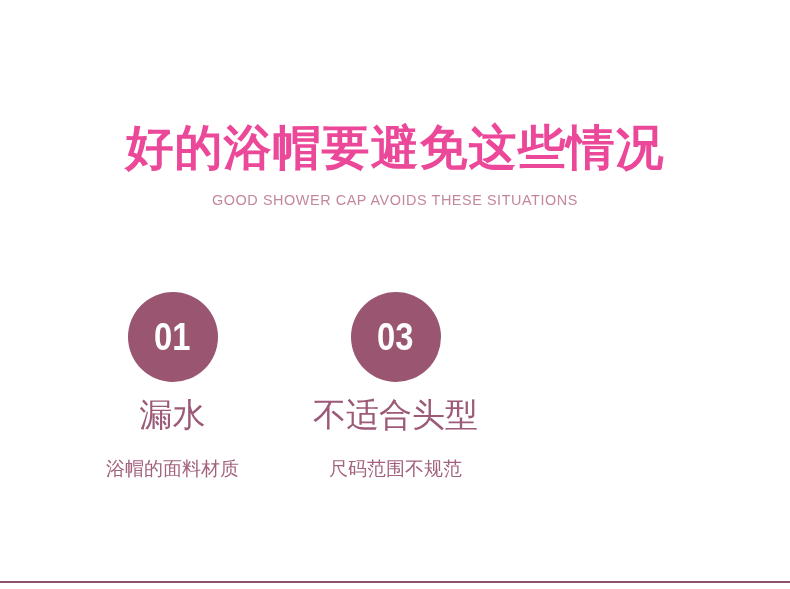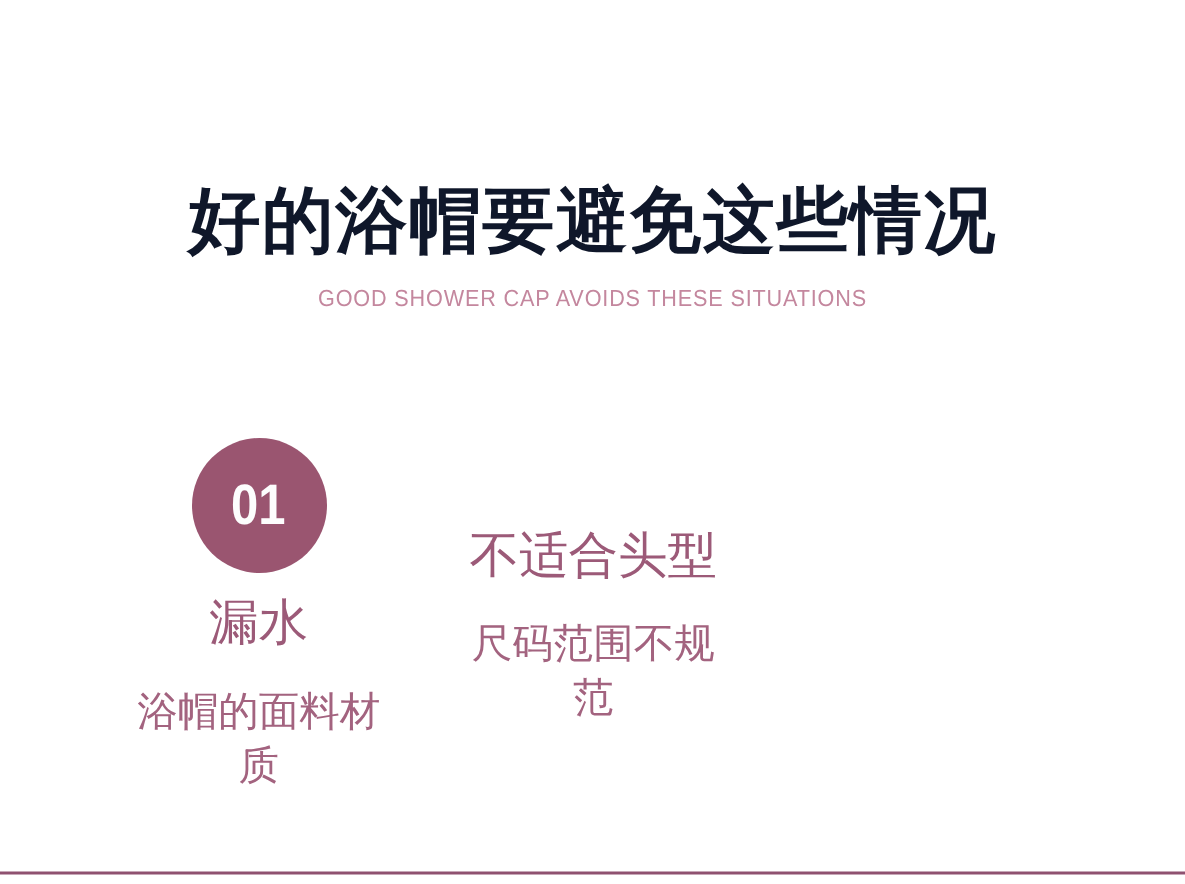--- a/index.html
+++ b/index.html
@@ -29,21 +29,21 @@
     left: 0;
     width: 790px;
     text-align: center;
   }
 
   .title {
     margin: 0;
     font-size: 48px;
     line-height: 1.18;
     font-weight: bold;
-    color: #0f172a;
+    color: #ec4899;
     letter-spacing: 1px;
     font-family: "Liberation Sans", "DejaVu Sans", sans-serif;
   }
 
   .subtitle {
     margin: 0;
     padding-top: 14px;
     font-size: 15.5px;
     line-height: 1.2;
     letter-spacing: 0.6px;
@@ -107,21 +107,21 @@
     color: #9c5a78;
     font-weight: normal;
     text-align: center;
     white-space: nowrap;
     font-family: Liberation Mono, monospace;
   }
 
   .item-desc {
     margin: 0;
     padding-top: 19px;
-    font-size: 27px;
+    font-size: 19px;
     line-height: 1.35;
     color: #a3637f;
     font-weight: normal;
     text-align: center;
     max-width: 180px;
     font-family: "Liberation Sans", "DejaVu Sans", sans-serif;
   }
 
   
   .footer-rule {
@@ -148,20 +148,23 @@
     <div class="column column-1">
       <div class="badge">
         <span class="badge-number">01</span>
       </div>
       <h2 class="item-heading">漏水</h2>
       <p class="item-desc">浴帽的面料材质</p>
     </div>
 
 
     <div class="column column-3">
+      <div class="badge">
+        <span class="badge-number">03</span>
+      </div>
       <h2 class="item-heading">不适合头型</h2>
       <p class="item-desc">尺码范围不规范</p>
     </div>
 
   </div>
 
   <div class="footer-rule"></div>
 
 </div>
 

